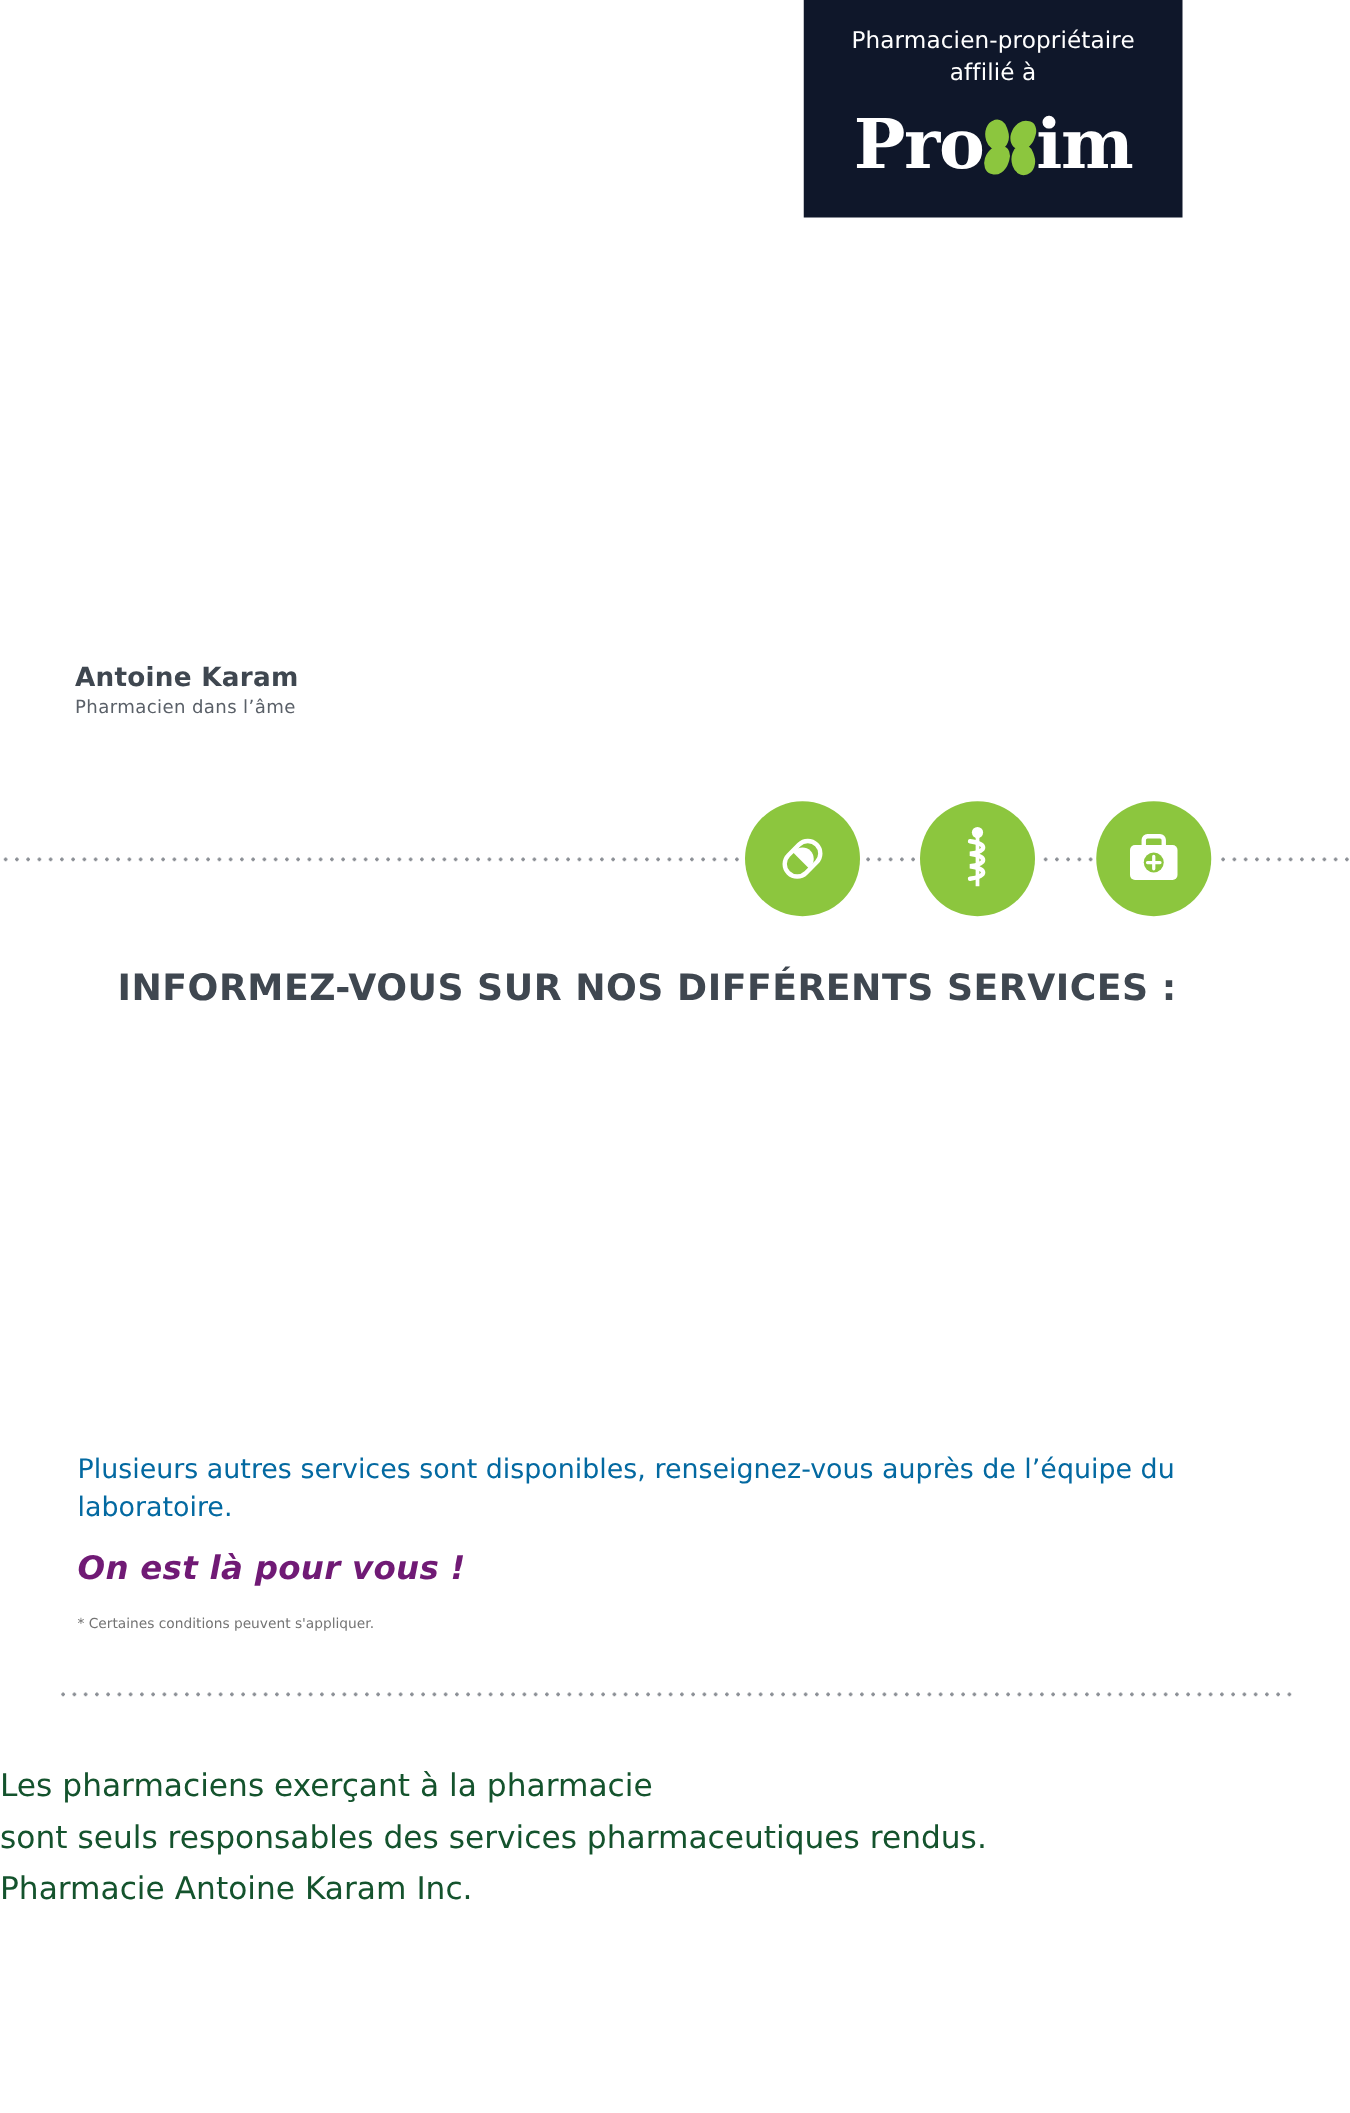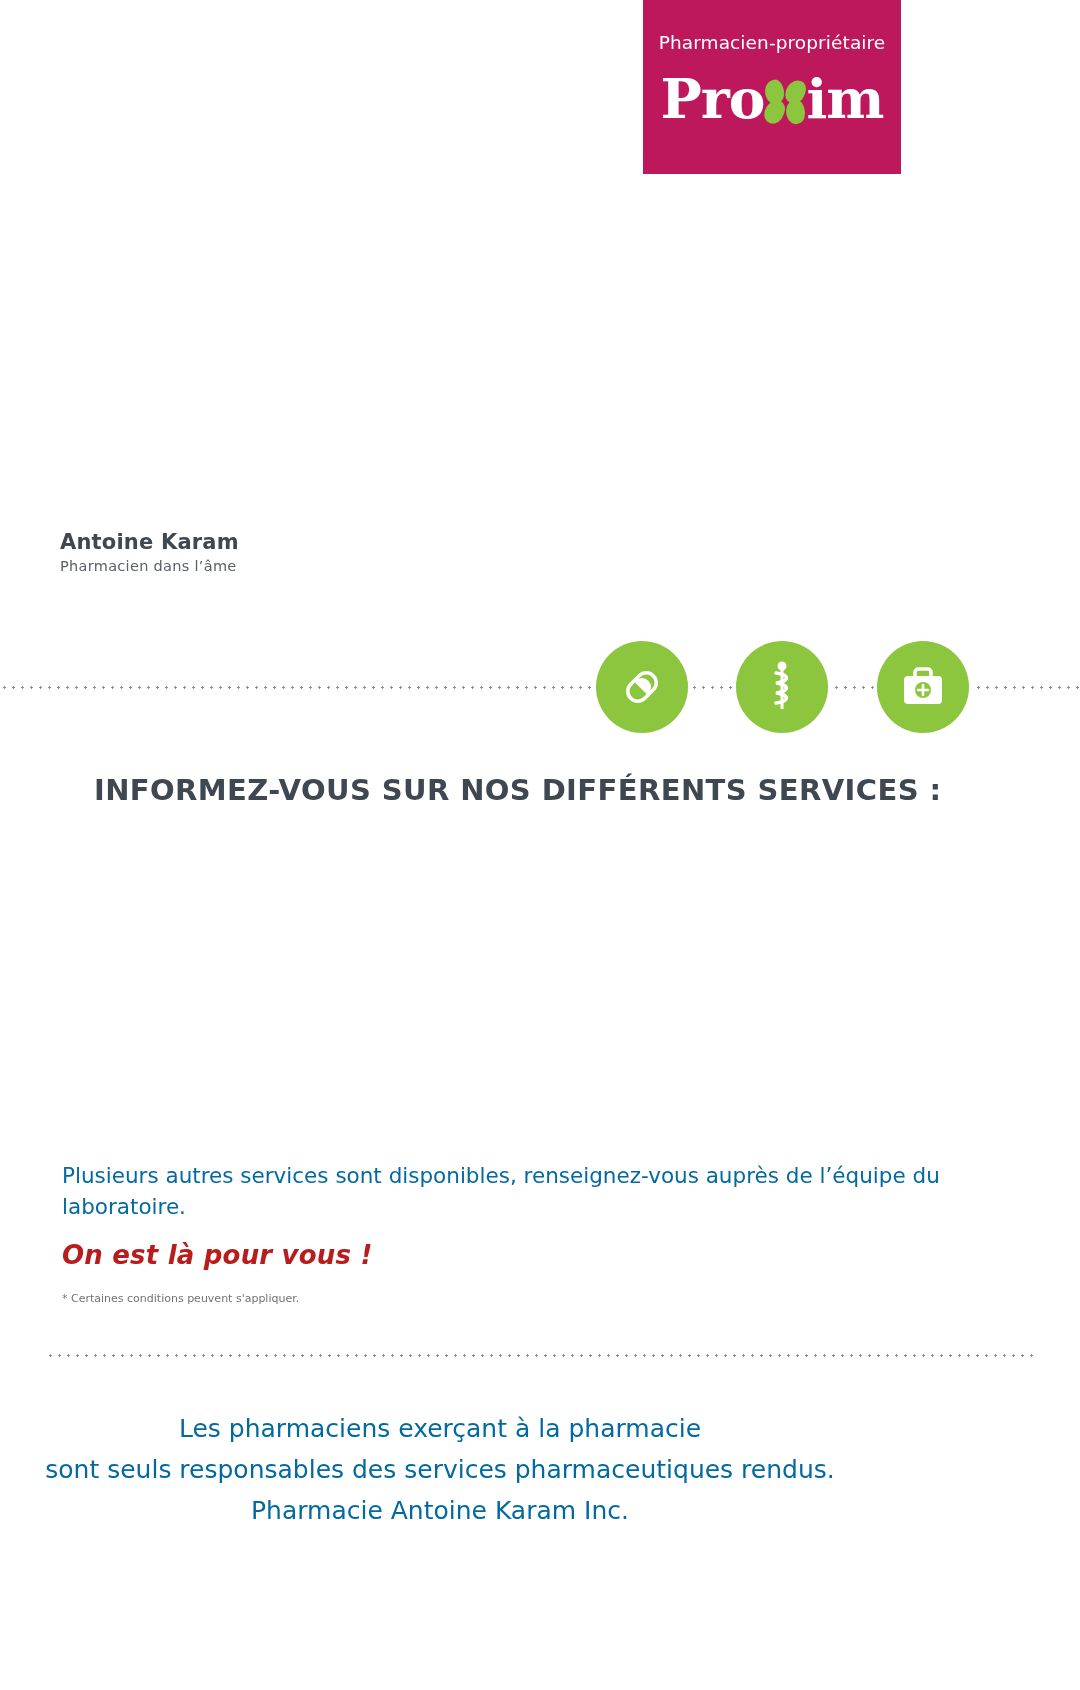--- a/index.html
+++ b/index.html
@@ -13,27 +13,27 @@
     font-family: "DejaVu Sans", sans-serif;
     position: relative;
     overflow: hidden;
   }
 
   
   .badge {
     position: absolute;
     top: 0;
     left: 643px;
-    width: 258px;
+    width: 303px;
     height: 174px;
-    background: #be185d;
+    background: #0f172a;
     color: #ffffff;
     text-align: center;
     box-sizing: border-box;
-    padding-top: 30px;
+    padding-top: 20px;
   }
   .badge-line {
     font-size: 18.5px;
     line-height: 26px;
     letter-spacing: 0.1px;
     font-family: "DejaVu Sans", sans-serif;
   }
   .badge-logo {
     margin-top: 10px;
     position: relative;
@@ -142,21 +142,21 @@
     line-height: 31px;
     color: #0369a1;
   }
   .tagline {
     position: absolute;
     left: 62px;
     top: 1240px;
     font-size: 26px;
     font-style: italic;
     font-weight: bold;
-    color: #b91c1c;
+    color: #701a75;
     letter-spacing: 0.2px;
   }
   .legal {
     position: absolute;
     left: 62px;
     top: 1292px;
     font-size: 11px;
     color: #737373;
   }
 
@@ -171,31 +171,31 @@
     background-size: 9px 3px;
     background-repeat: repeat-x;
   }
 
   
   .footer {
     position: absolute;
     left: 0;
     top: 1408px;
     width: 880px;
-    text-align: center;
     font-size: 25px;
     line-height: 41px;
-    color: #0369a1;
+    color: #14532d;
   }
 </style>
 </head>
 <body>
 
 <div class="badge">
   <div class="badge-line">Pharmacien-propriétaire</div>
+  <div class="badge-line">affilié à</div>
   <div class="badge-logo">
     <span class="badge-logo-text">Pro</span><span class="prox-x"><span class="tl"></span><span class="tr"></span><span class="bl"></span><span class="br"></span></span><span class="badge-logo-text">im</span>
   </div>
 </div>
 
 <div class="pharmacist">
   <div class="pharmacist-name">Antoine Karam</div>
   <div class="pharmacist-role">Pharmacien dans l’âme</div>
 </div>
 

